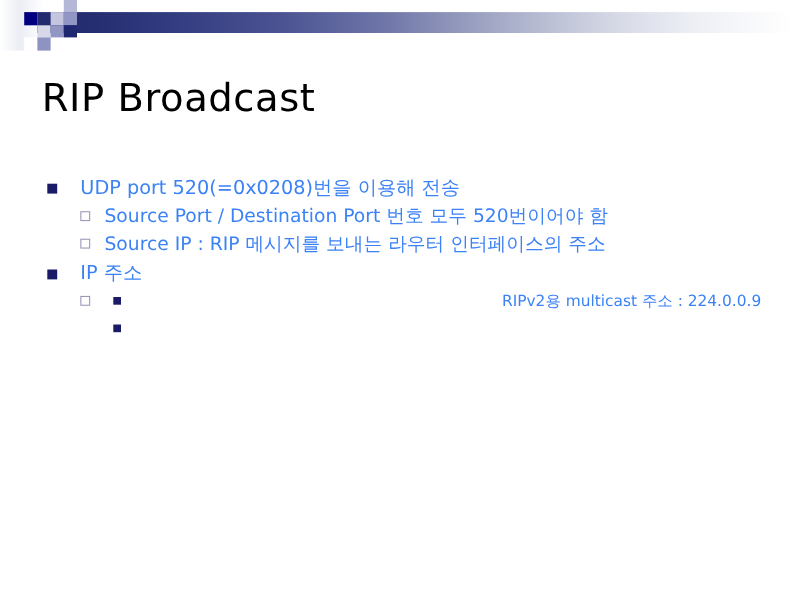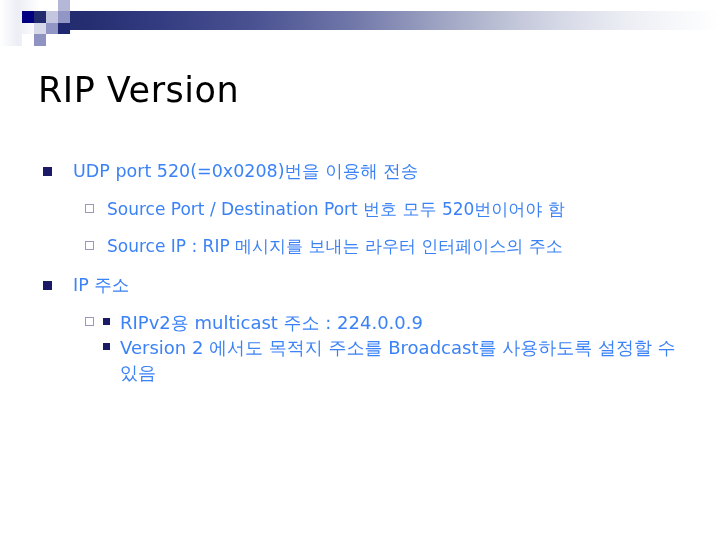--- a/index.html
+++ b/index.html
@@ -109,40 +109,41 @@
     height: 9px;
     background: #1a1a66;
     display: block;
   }
 
   
   .lvl2 {
     padding-left: 53px;
     font-size: 17px;
     line-height: 25.5px;
-    margin: 12px;
+    margin: 0;
   }
   .lvl2 > .mark {
     position: absolute;
     left: 31px;
     top: 7px;
     width: 9px;
     height: 9px;
     border: 1.6px solid #9a9ab8;
     background: #ffffff;
     display: block;
     box-sizing: border-box;
   }
 
   
   .lvl3 {
     padding-left: 78px;
-    font-size: 18px;
+    font-size: 14px;
     line-height: 25px;
     margin: 0;
+    text-align: right;
   }
   .lvl3 > .mark {
     position: absolute;
     left: 61px;
     top: 8px;
     width: 7px;
     height: 7px;
     background: #1a1a66;
     display: block;
   }
@@ -163,25 +164,25 @@
         <div class="sq" style="left: 58px; top: 0px; width: 12px; height: 11px; background: rgb(180, 184, 214);"></div>
         <div class="sq" style="left: 58px; top: 11px; width: 12px; height: 12px; background: rgb(145, 150, 196);"></div>
         <div class="sq" style="left: 34px; top: 23px; width: 12px; height: 11px; background: rgb(215, 217, 233);"></div>
         <div class="sq" style="left: 46px; top: 23px; width: 12px; height: 11px; background: rgb(145, 150, 196);"></div>
         <div class="sq" style="left: 58px; top: 23px; width: 12px; height: 11px; background: rgb(30, 39, 112);"></div>
         <div class="sq" style="left: 22px; top: 34px; width: 12px; height: 12px; background: rgb(255, 255, 255);"></div>
         <div class="sq" style="left: 34px; top: 34px; width: 12px; height: 12px; background: rgb(142, 147, 194);"></div>
       </div>
   </div>
 
-  <div class="title">RIP Version</div>
+  <div class="title">RIP Broadcast</div>
 
   <div class="body" id="bullet-list">
       <div class="line lvl1"><span class="mark"></span><span class="txt">UDP port 520(=0x0208)번을 이용해 전송</span></div>
       <div class="line lvl2"><span class="mark"></span><span class="txt">Source Port / Destination Port 번호 모두 520번이어야 함</span></div>
       <div class="line lvl2"><span class="mark"></span><span class="txt">Source IP : RIP 메시지를 보내는 라우터 인터페이스의 주소</span></div>
       <div class="line lvl1"><span class="mark"></span><span class="txt">IP 주소</span></div>
       <div class="line lvl2"><span class="mark"></span></div>
       <div class="line lvl3"><span class="mark"></span><span class="txt">RIPv2용 multicast 주소 : 224.0.0.9</span></div>
-      <div class="line lvl3"><span class="mark"></span><span class="txt">Version 2 에서도 목적지 주소를 Broadcast를 사용하도록 설정할 수 있음</span></div>
+      <div class="line lvl3"><span class="mark"></span></div>
     </div>
 
 </div>
 
 </body></html>

